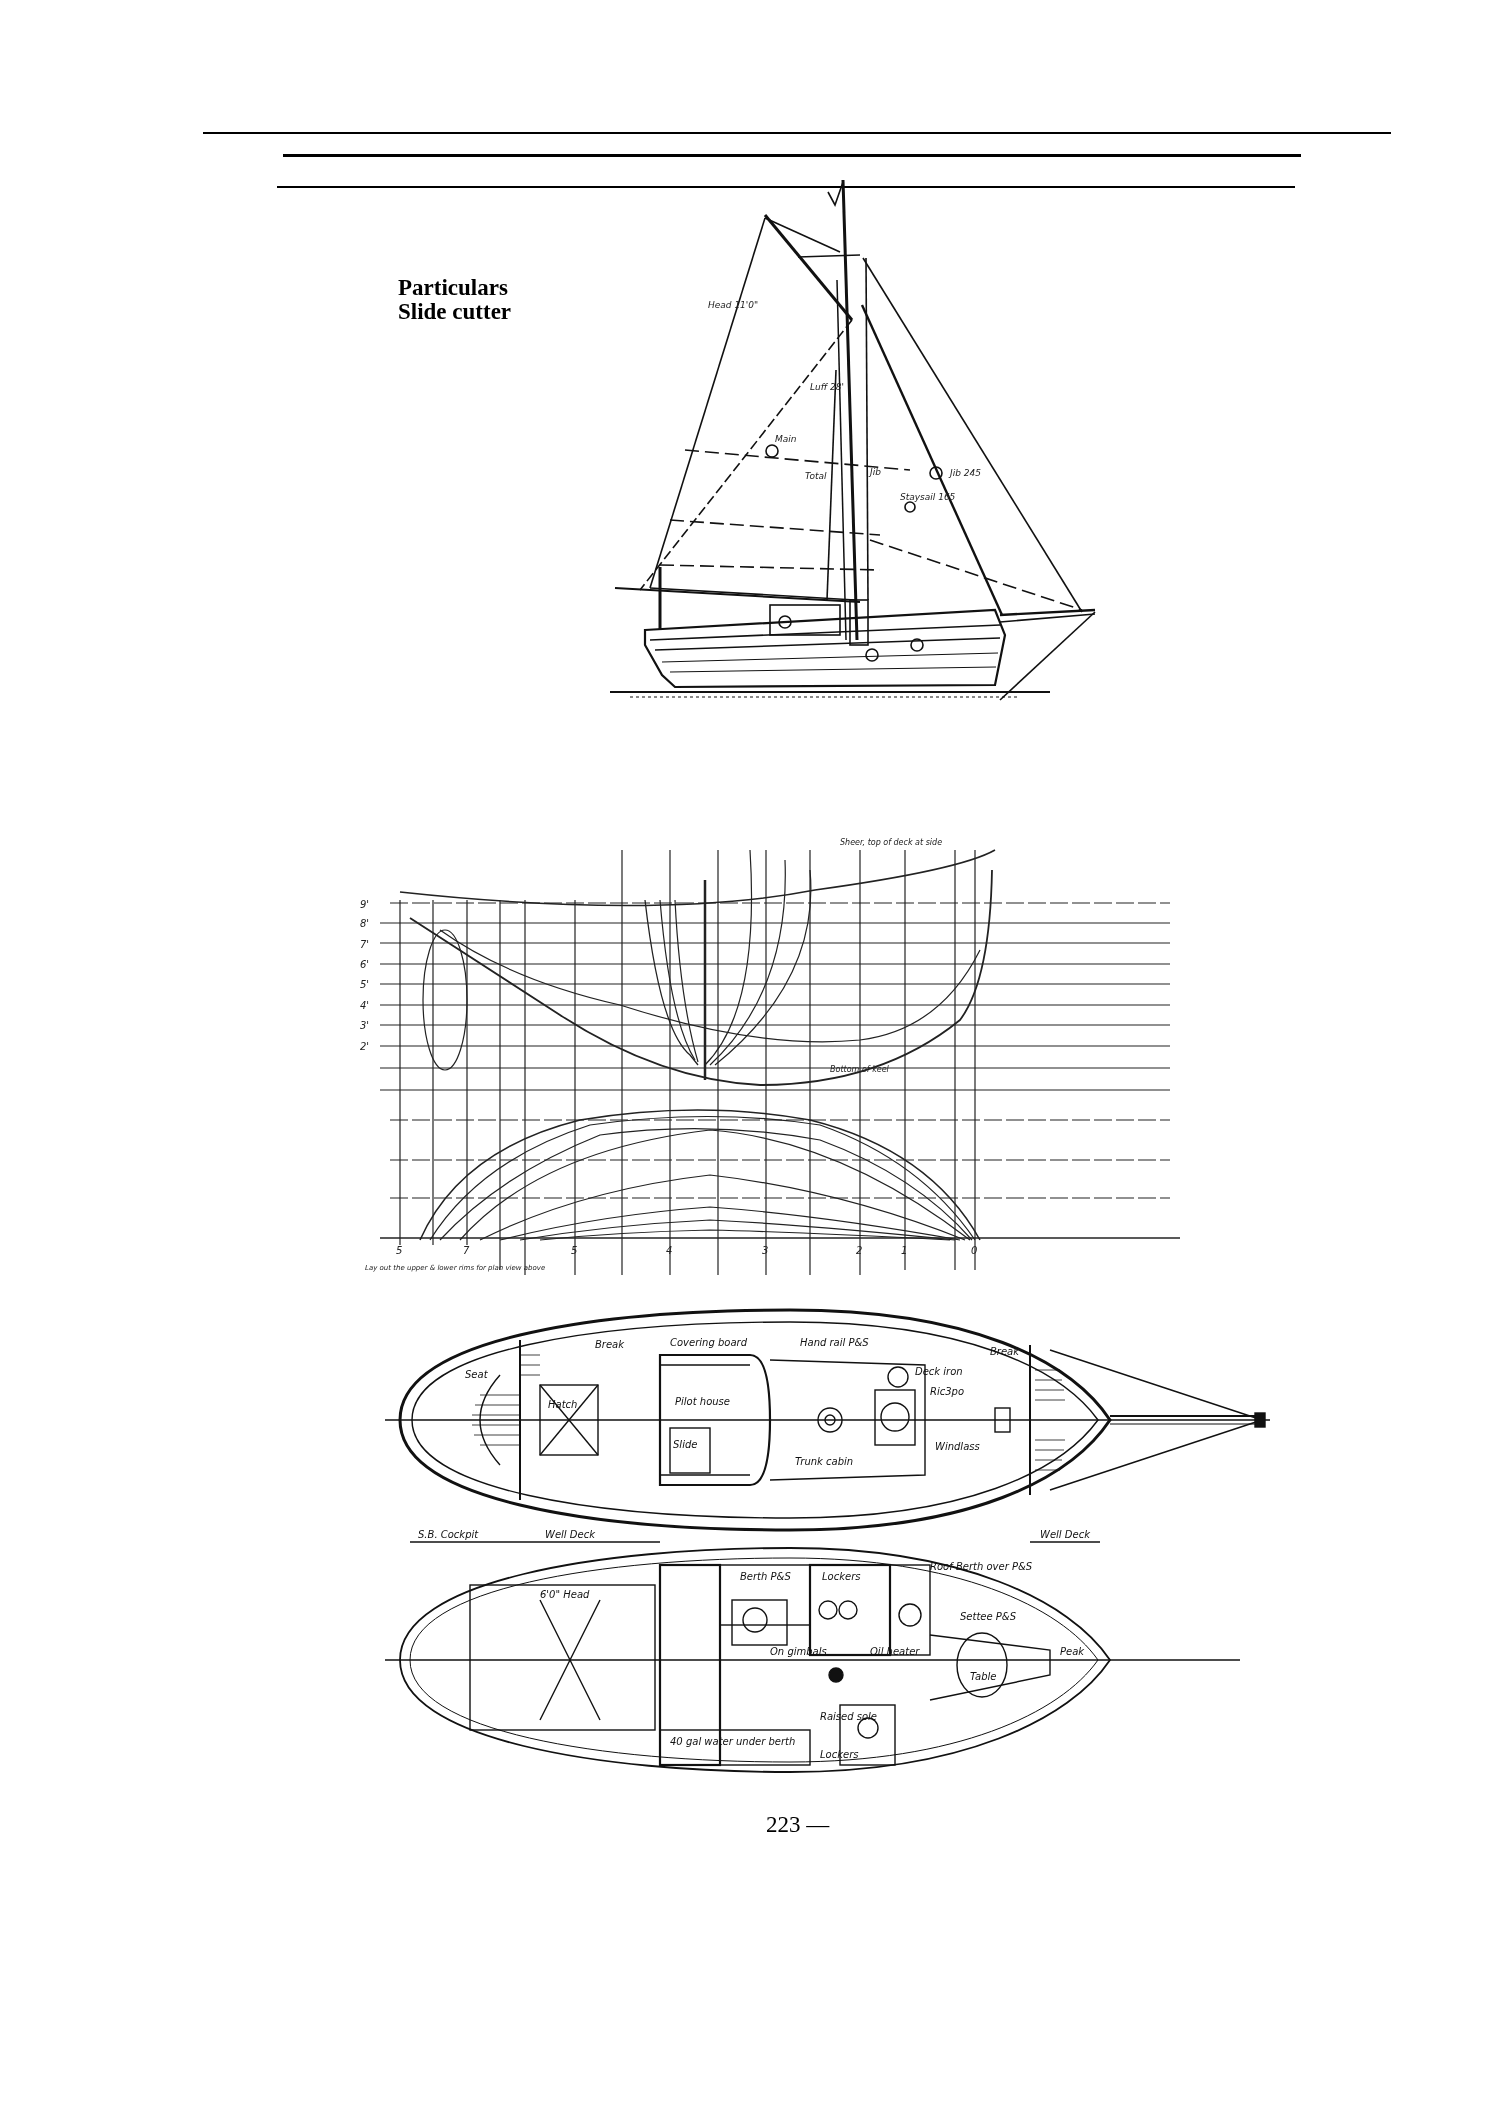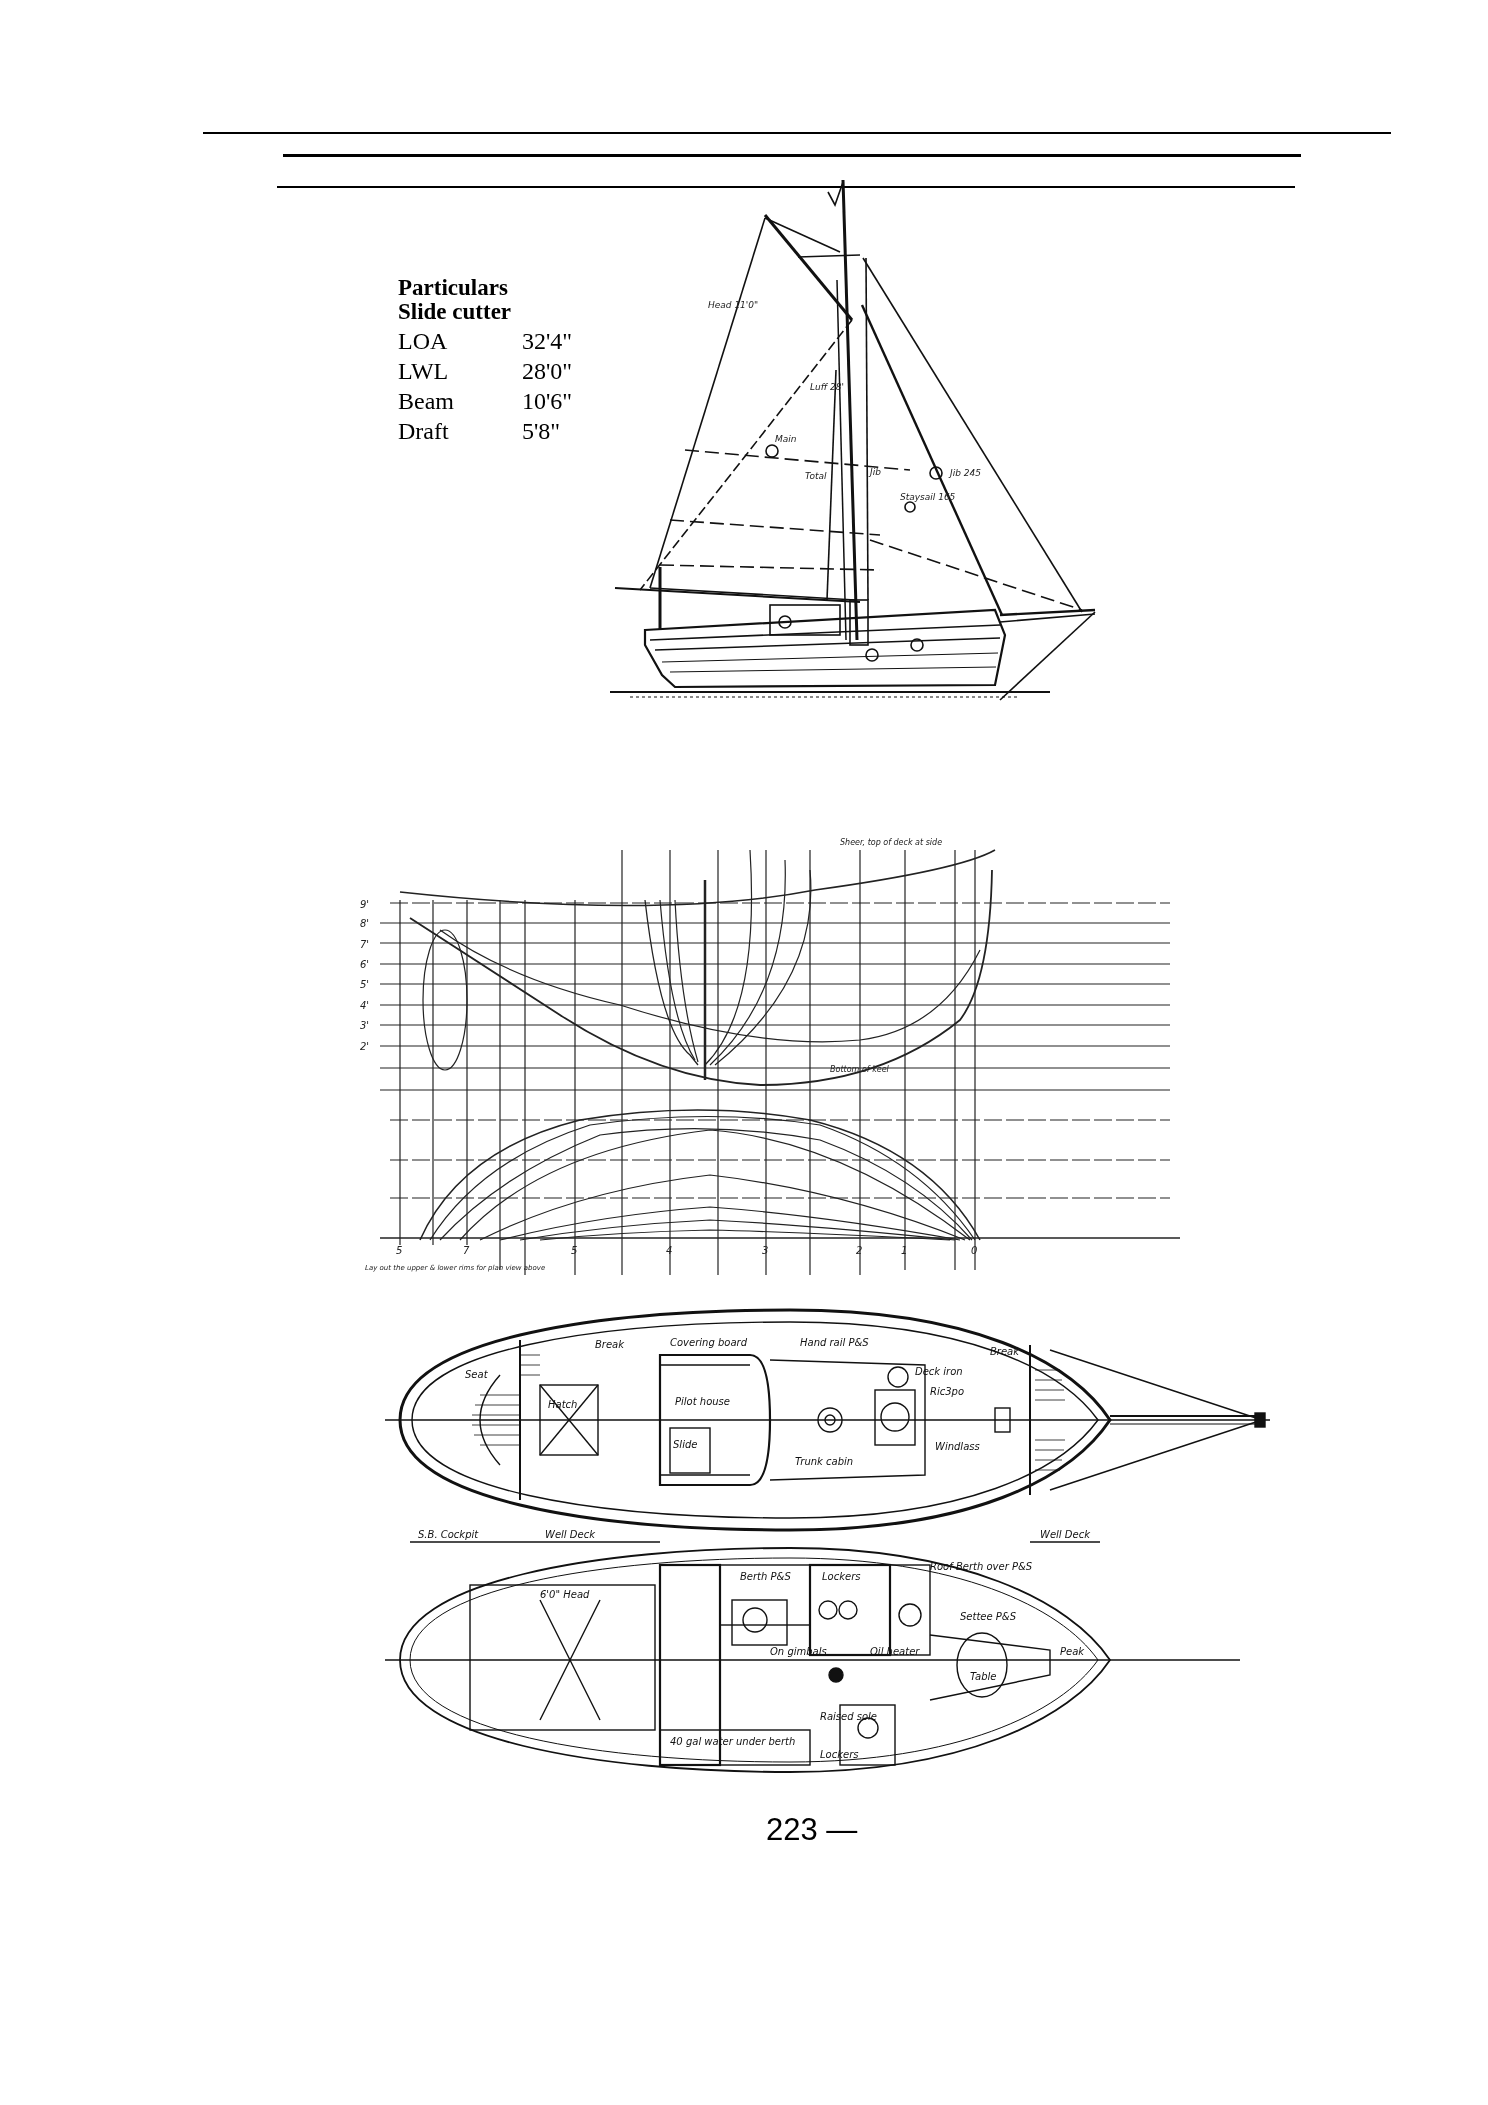--- a/index.html
+++ b/index.html
@@ -5,53 +5,33 @@
   html, body { margin: 0; padding: 0; background: #ffffff; }
   body { width: 1488px; height: 2105px; position: relative; overflow: hidden;
          font-family: "Liberation Serif", serif; color: #000; }
   .rule { position: absolute; background: #000; }
   .particulars { position: absolute; left: 398px; top: 276px; width: 260px; }
   .particulars .head { text-align: left; font-weight: bold; font-size: 23px; line-height: 24px; width: 200px; margin-left: 0; }
   .particulars table { border-collapse: collapse; margin-top: 2px; }
   .particulars td { font-size: 24px; line-height: 30px; padding: 0; }
   .particulars td.k { width: 124px; }
   .drawing { position: absolute; }
-  .page-num { position: absolute; left: 766px; top: 1812px; font-family: Liberation Sans, sans-serif; font-size: 31px; }
+  .page-num { position: absolute; left: 766px; top: 1812px; font-family: Liberation Serif, serif; font-size: 23px; }
   svg text { font-family: "DejaVu Sans", sans-serif; font-style: italic; }
 </style>
 </head>
 <body>
 
 <div class="rule" style="left:203px; top:132px; width:1188px; height:2px;"></div>
 <div class="rule" style="left:283px; top:154px; width:1018px; height:3px;"></div>
 <div class="rule" style="left:277px; top:186px; width:1018px; height:2px;"></div>
 
 <div class="particulars">
   <div class="head">Particulars</div>
   <div class="head">Slide cutter</div>
-  <table>
-    <tbody>
-        <tr>
-      <td class="k">LOA</td>
-      <td>32'4"</td>
-    </tr>
-    <tr>
-      <td class="k">LWL</td>
-      <td>28'0"</td>
-    </tr>
-    <tr>
-      <td class="k">Beam</td>
-      <td>10'6"</td>
-    </tr>
-    <tr>
-      <td class="k">Draft</td>
-      <td>5'8"</td>
-    </tr>
-  </tbody>
-    </table>
 </div>
 
 <svg class="drawing" style="left:600px; top:170px;" width="650" height="640" viewBox="0 0 650 640">
   <g fill="none" stroke="#111" stroke-width="1.6">
 
     <line x1="243" y1="10" x2="257" y2="470" stroke-width="3"></line>
     <line x1="237" y1="110" x2="246" y2="470" stroke-width="1.5"></line>
 
     <path d="M243 12 L235 35 L228 22"></path>
 

